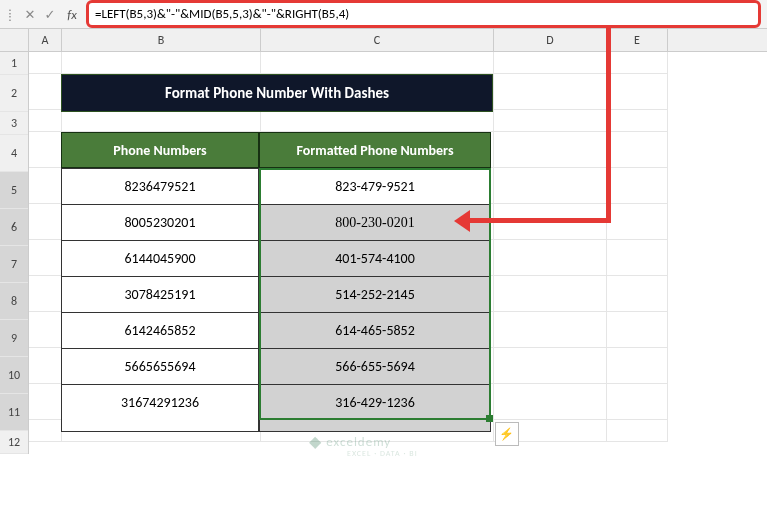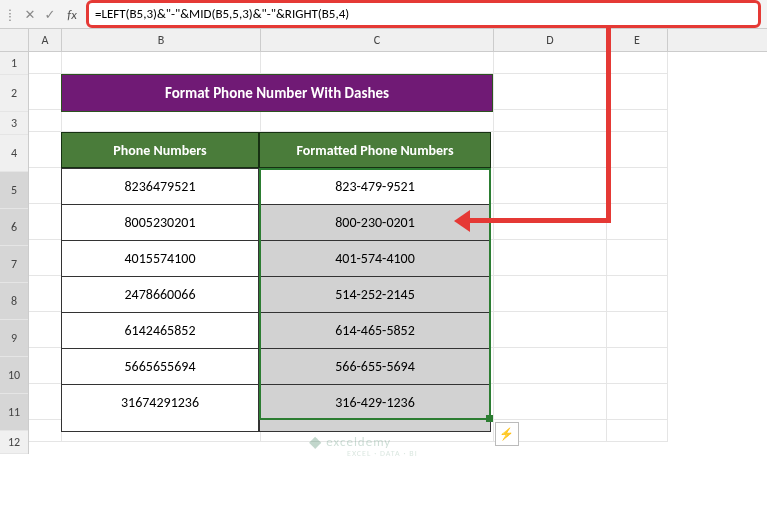--- a/index.html
+++ b/index.html
@@ -111,21 +111,21 @@
   .cell {
     border-right: 1px solid #e5e5e5;
     border-bottom: 1px solid #e5e5e5;
   }
   .title-merge {
     position: absolute;
     left: 32px;
     top: 22px;
     width: 430px;
     height: 36px;
-    background: #701a75;
+    background: #0f172a;
     color: #fff;
     font-weight: bold;
     font-size: 15px;
     text-align: center;
     line-height: 36px;
     border: 1px solid #2d5220;
   }
   .table-header {
     position: absolute;
     top: 80px;
@@ -362,24 +362,24 @@
       </div>
 
     <div class="title-merge">Format Phone Number With Dashes</div>
 
     <div class="table-header th-b">Phone Numbers</div>
     <div class="table-header th-c">Formatted Phone Numbers</div>
 
     <div class="data-b" style="top:116px;">8236479521</div>
     <div class="data-c" style="top:116px;background:#fff;">823-479-9521</div>
     <div class="data-b" style="top:152px;">8005230201</div>
-    <div class="data-c" style="top:152px;">800-230-0201</div>
-    <div class="data-b" style="top:188px;">4015574100</div>
+    <div class="data-c" style="top:152px;font-family:Liberation Serif, serif;">800-230-0201</div>
+    <div class="data-b" style="top:188px;">6144045900</div>
     <div class="data-c" style="top:188px;">401-574-4100</div>
-    <div class="data-b" style="top:224px;">2478660066</div>
+    <div class="data-b" style="top:224px;">3078425191</div>
     <div class="data-c" style="top:224px;">514-252-2145</div>
     <div class="data-b" style="top:260px;">6142465852</div>
     <div class="data-c" style="top:260px;">614-465-5852</div>
     <div class="data-b" style="top:296px;">5665655694</div>
     <div class="data-c" style="top:296px;">566-655-5694</div>
     <div class="data-b" style="top:332px;">31674291236</div>
     <div class="data-c" style="top:332px;">316-429-1236</div>
 
     <div class="sel-outline">
       <div class="fill-handle"></div>

